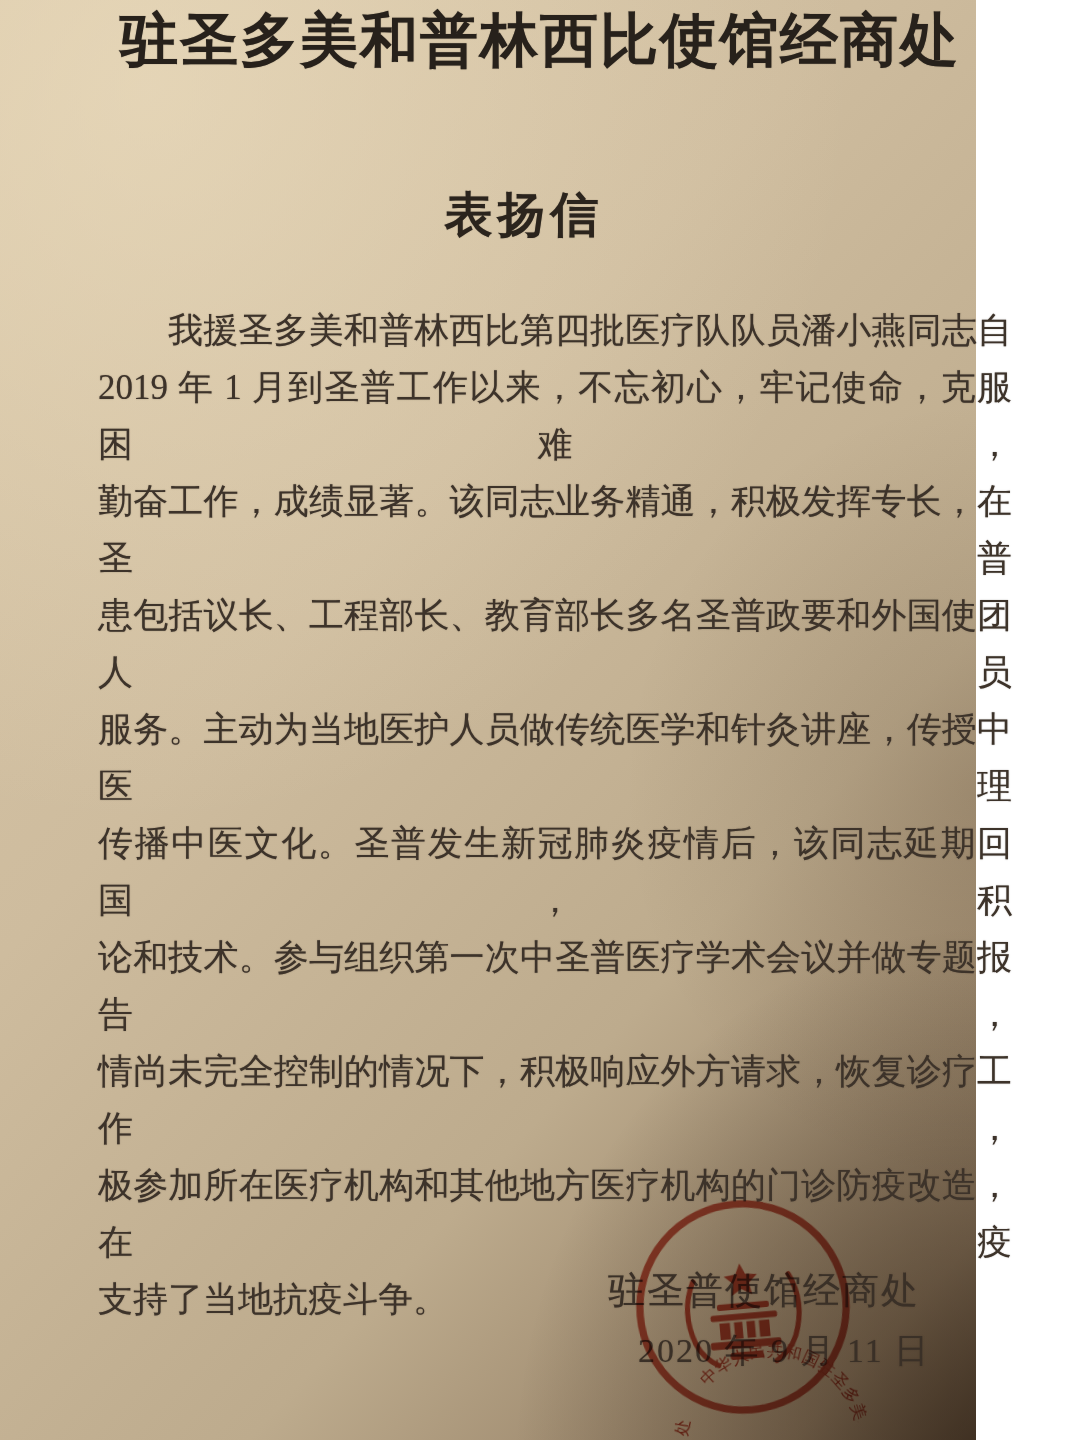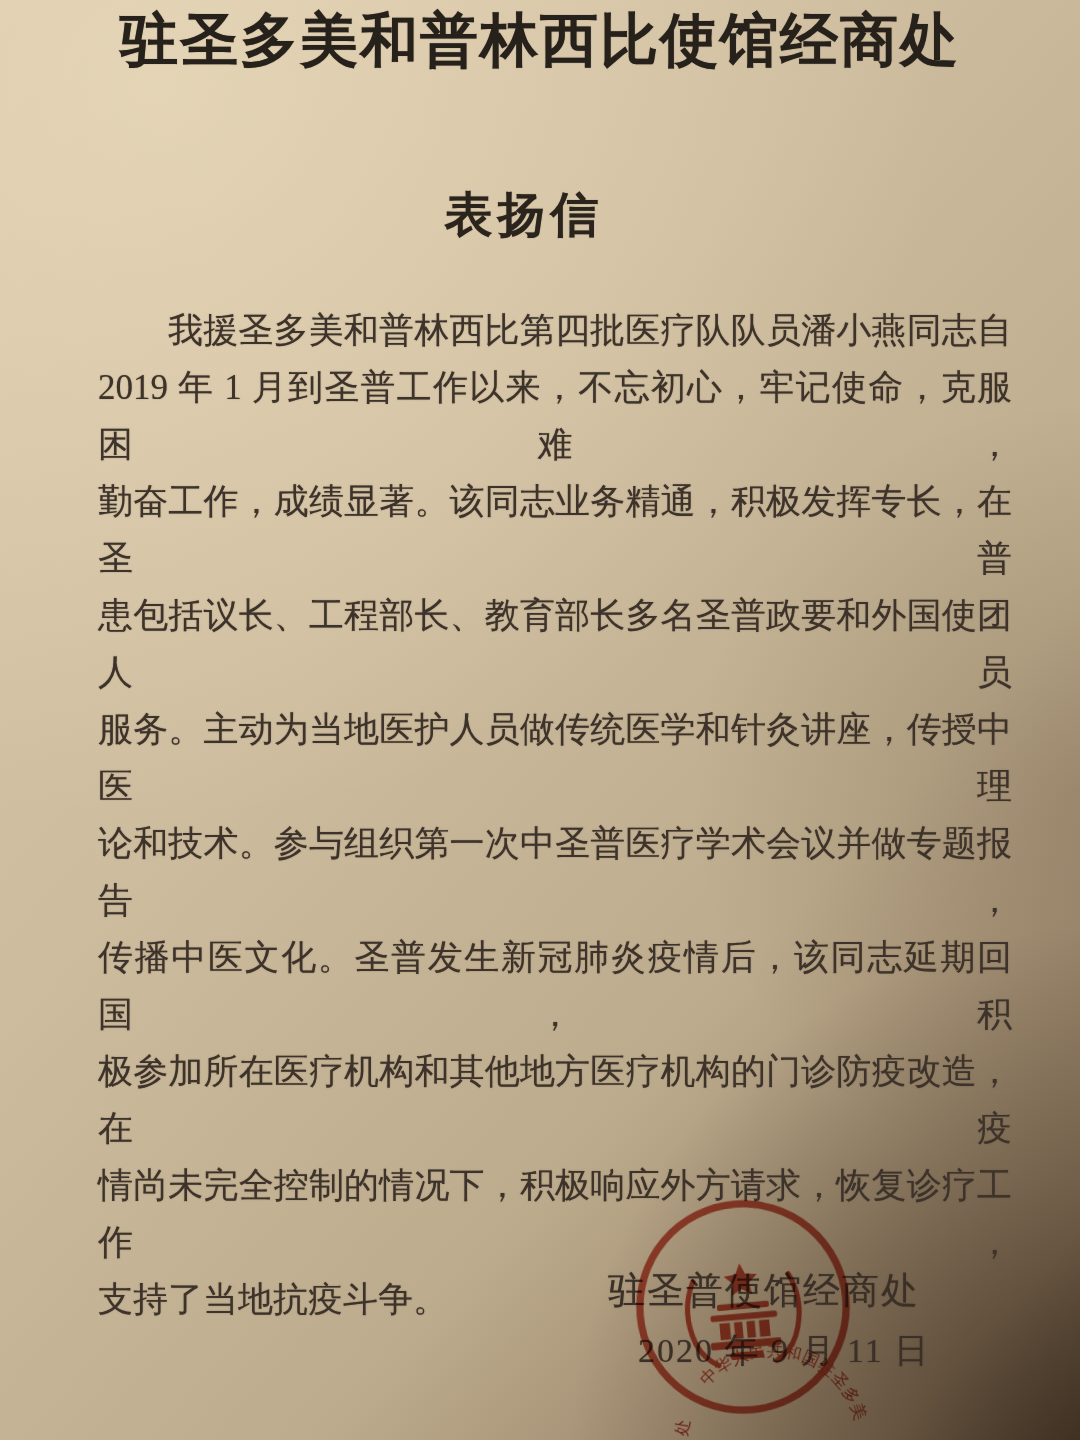--- a/index.html
+++ b/index.html
@@ -1,21 +1,21 @@
 <!DOCTYPE html>
 <html><head>
 <meta charset="utf-8">
 <style>
   html,body{margin:0;padding:0;}
   body{
     width:1080px;height:1440px;overflow:hidden;
     font-family:"Liberation Serif",serif;
   }
   .page{
-    position:relative;width:1080px;height:1440px;
+    position:relative;width:976px;height:1440px;
     background:
       radial-gradient(120% 85% at 15% 6%, rgba(240,226,196,0.55) 0%, rgba(240,226,196,0) 60%),
       radial-gradient(85% 65% at 102% 102%, rgba(32,20,10,0.62) 0%, rgba(32,20,10,0) 58%),
       radial-gradient(60% 45% at 100% 55%, rgba(60,40,22,0.18) 0%, rgba(60,40,22,0) 60%),
       linear-gradient(132deg, #d9c7a8 0%, #cebc9e 38%, #bdab8d 68%, #907b61 92%, #6b5844 100%);
   }
   .title{
     position:absolute;top:2px;left:0;width:1080px;margin:0;
     font-family:"Liberation Sans",sans-serif;font-weight:900;
     font-size:58px;letter-spacing:2px;text-align:center;
@@ -65,24 +65,24 @@
   <h1 class="title">驻圣多美和普林西比使馆经商处</h1>
 
   <h2 class="subtitle">表扬信</h2>
 
   <div class="body-text">
       <div class="line indent">我援圣多美和普林西比第四批医疗队队员潘小燕同志自</div>
       <div class="line">2019 年 1 月到圣普工作以来，不忘初心，牢记使命，克服困难，</div>
       <div class="line">勤奋工作，成绩显著。该同志业务精通，积极发挥专长，在圣普</div>
       <div class="line">患包括议长、工程部长、教育部长多名圣普政要和外国使团人员</div>
       <div class="line">服务。主动为当地医护人员做传统医学和针灸讲座，传授中医理</div>
+      <div class="line">传播中医文化。圣普发生新冠肺炎疫情后，该同志延期回国，积</div>
       <div class="line">论和技术。参与组织第一次中圣普医疗学术会议并做专题报告，</div>
-      <div class="line">传播中医文化。圣普发生新冠肺炎疫情后，该同志延期回国，积</div>
+      <div class="line">情尚未完全控制的情况下，积极响应外方请求，恢复诊疗工作，</div>
       <div class="line">极参加所在医疗机构和其他地方医疗机构的门诊防疫改造，在疫</div>
-      <div class="line">情尚未完全控制的情况下，积极响应外方请求，恢复诊疗工作，</div>
       <div class="line end">支持了当地抗疫斗争。</div>
     </div>
 
   <div class="sig">驻圣普使馆经商处</div>
   <div class="date">2020 年 9 月 11 日</div>
 
   <svg class="seal" viewBox="0 0 240 240" xmlns="http://www.w3.org/2000/svg">
     <defs>
       <path id="ringPath" d="M 79 193 a 82 82 0 1 1 -0.02 0.02" fill="none"></path>
     </defs>

